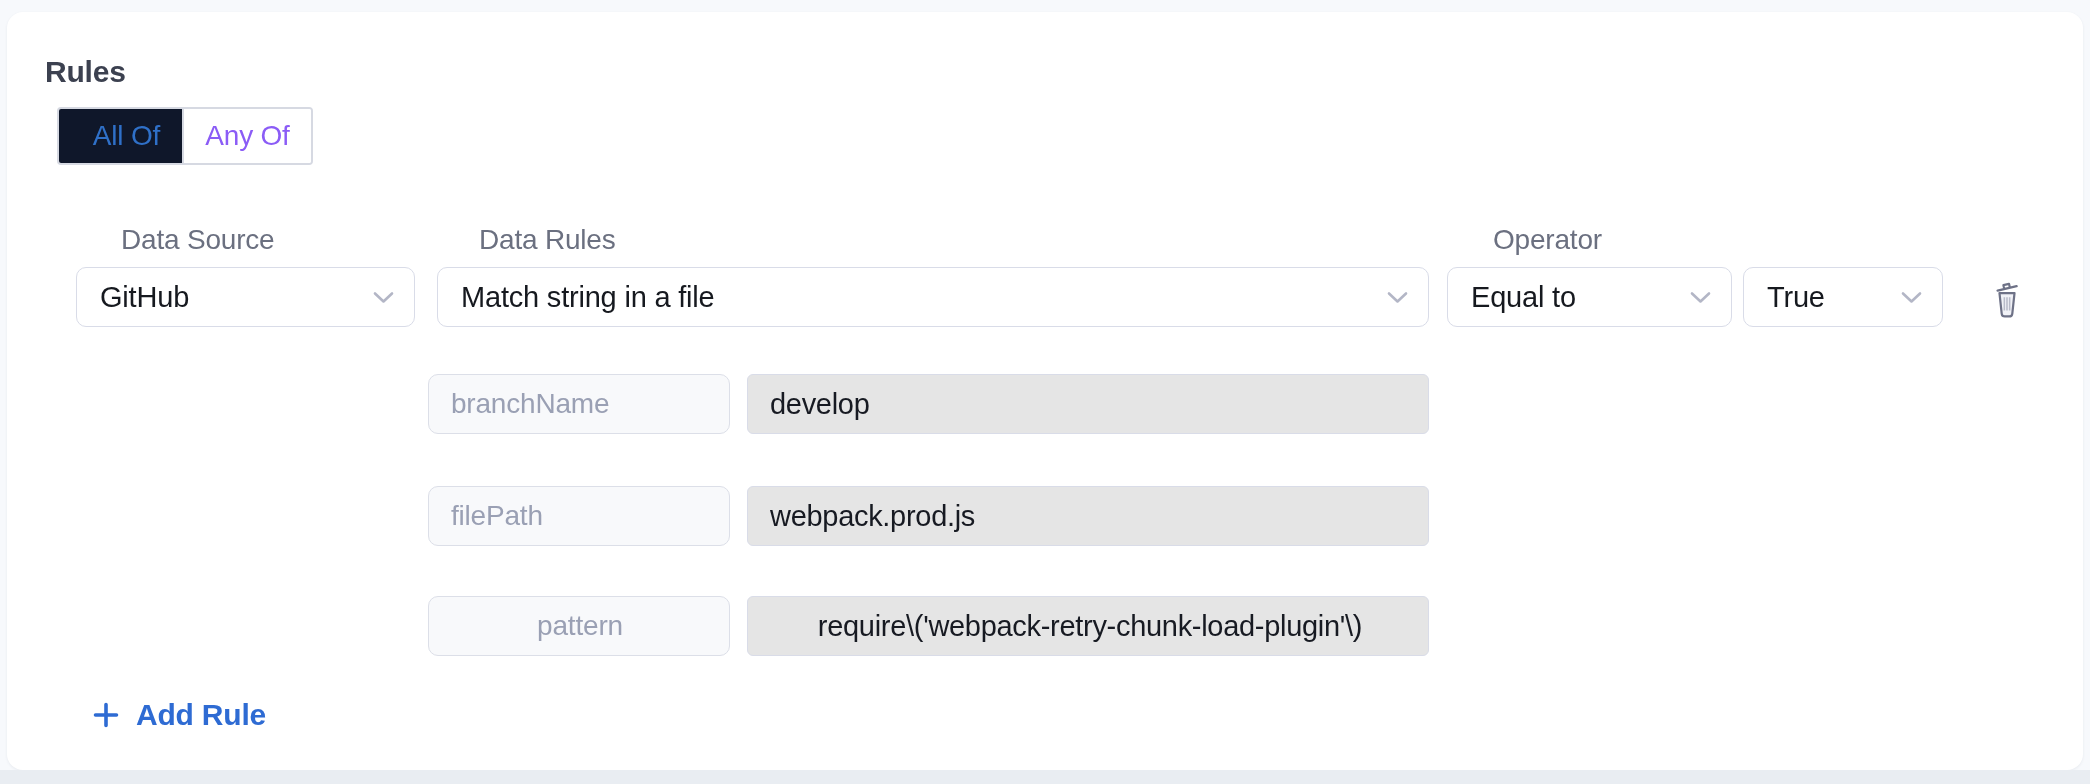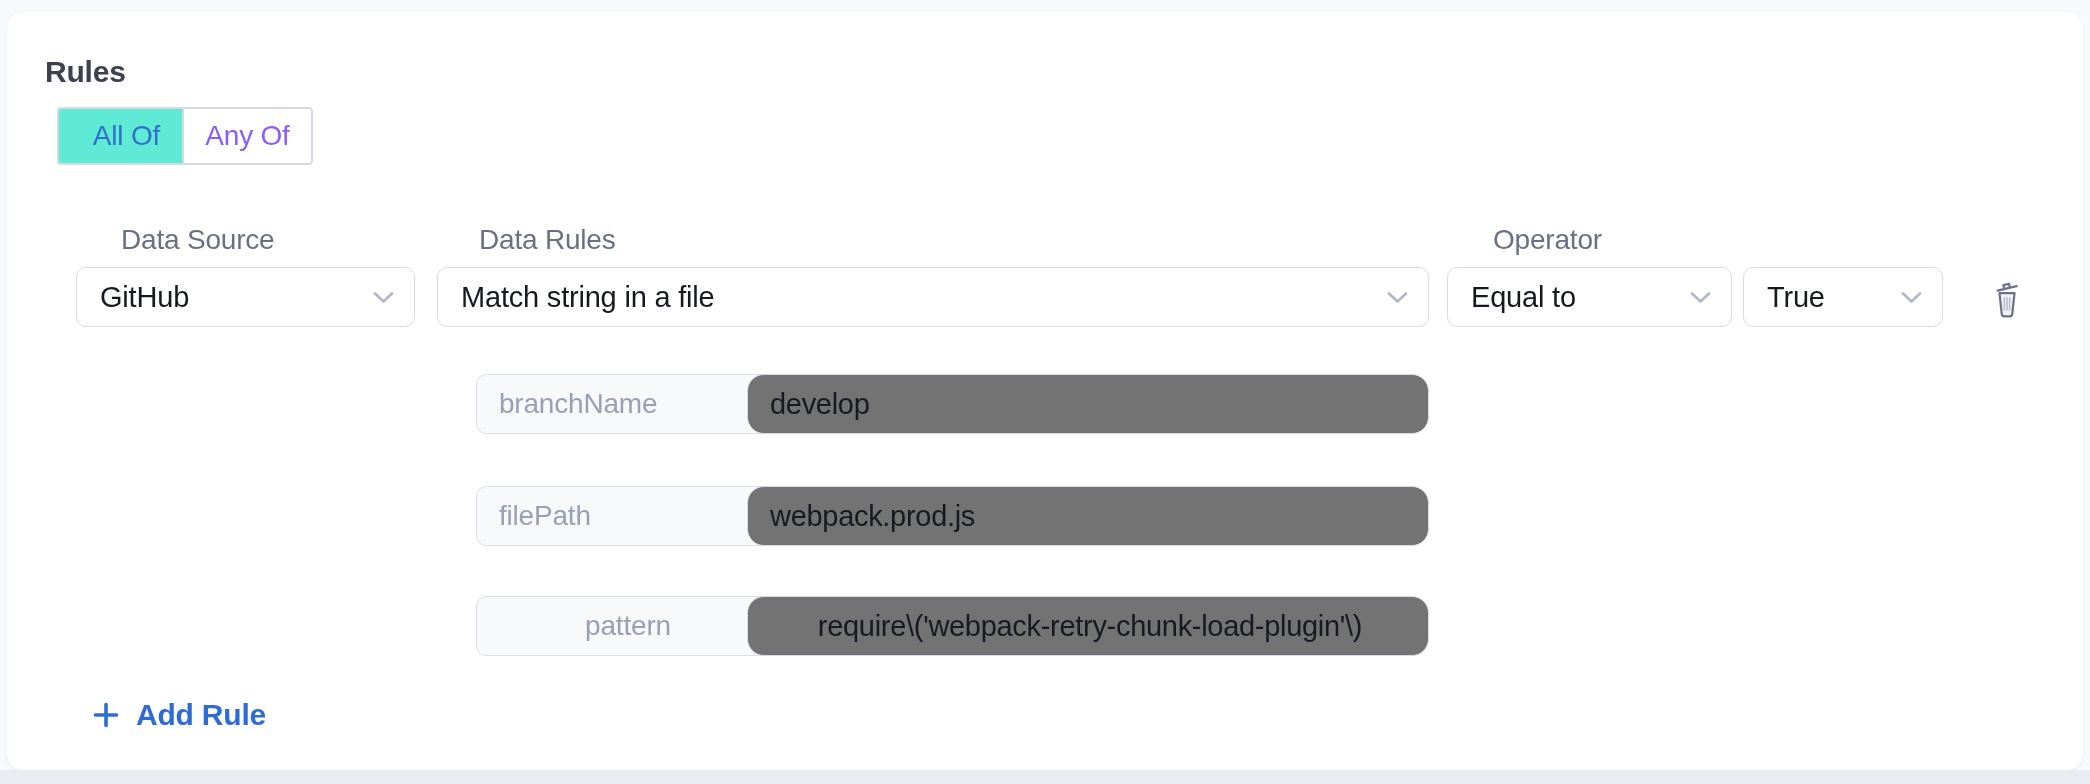--- a/index.html
+++ b/index.html
@@ -25,21 +25,21 @@
     display:inline-flex;border:2px solid #d6d9e2;border-radius:4px;
     box-sizing:border-box;overflow:hidden;background:#fff;
   }
   .seg-btn{
     display:flex;align-items:center;justify-content:center;
     font-size:28px;letter-spacing:-0.2px;cursor:pointer;user-select:none;
     height:100%;box-sizing:border-box;background:#fff;color:#8b5cf6;
   }
   .seg-btn.first{width:123px;}
   .seg-btn.second{width:129px;border-left:2px solid #d6d9e2;}
-  .seg-btn.active{background:#5eead4;color:#2f70c8;padding-left:12px;}
+  .seg-btn.active{background:#0f172a;color:#2f70c8;padding-left:12px;}
   
   .field-label{
     position:absolute;top:212px;font-size:28px;color:#6b7080;letter-spacing:-0.2px;margin-left:44px;
   }
   .lbl-source{left:70px;}
   .lbl-point{left:428px;}
   .lbl-operator{left:1442px;}
   
   .sel{
     position:absolute;top:255px;height:60px;box-sizing:border-box;
@@ -58,25 +58,25 @@
   .trash-btn{
     position:absolute;left:1978px;top:266px;width:44px;height:44px;
     display:flex;align-items:center;justify-content:center;
     background:transparent;border:none;cursor:pointer;padding:0;
   }
   
   .param-key{
     position:absolute;left:421px;width:302px;height:60px;box-sizing:border-box;
     background:#f8f9fb;border:1.5px solid #dcdfe8;border-radius:10px;
     padding:0 20px 0 22px;font-size:28px;color:#9aa0b4;letter-spacing:-0.2px;
-    font-family:"Liberation Sans","DejaVu Sans",sans-serif;outline:none;margin-left:48px;
+    font-family:"Liberation Sans","DejaVu Sans",sans-serif;outline:none;
   }
   .param-value{
     position:absolute;left:740px;width:682px;height:60px;box-sizing:border-box;
-    background:#737373;border:1.5px solid #d9dce8;border-radius:17px;
+    background:#e5e5e5;border:1.5px solid #d9dce8;border-radius:6px;
     padding:0 18px 0 22px;font-size:29px;color:#171a22;letter-spacing:-0.3px;
     font-family:"Liberation Sans","DejaVu Sans",sans-serif;outline:none;
   }
   .row-1{top:362px;} .row-2{top:474px;} .row-3{top:584px;text-align:center;}
   
   .add-rule{
     position:absolute;left:85px;top:684px;height:38px;
     display:flex;align-items:center;gap:16px;
     background:transparent;border:none;cursor:pointer;padding:0;
   }

